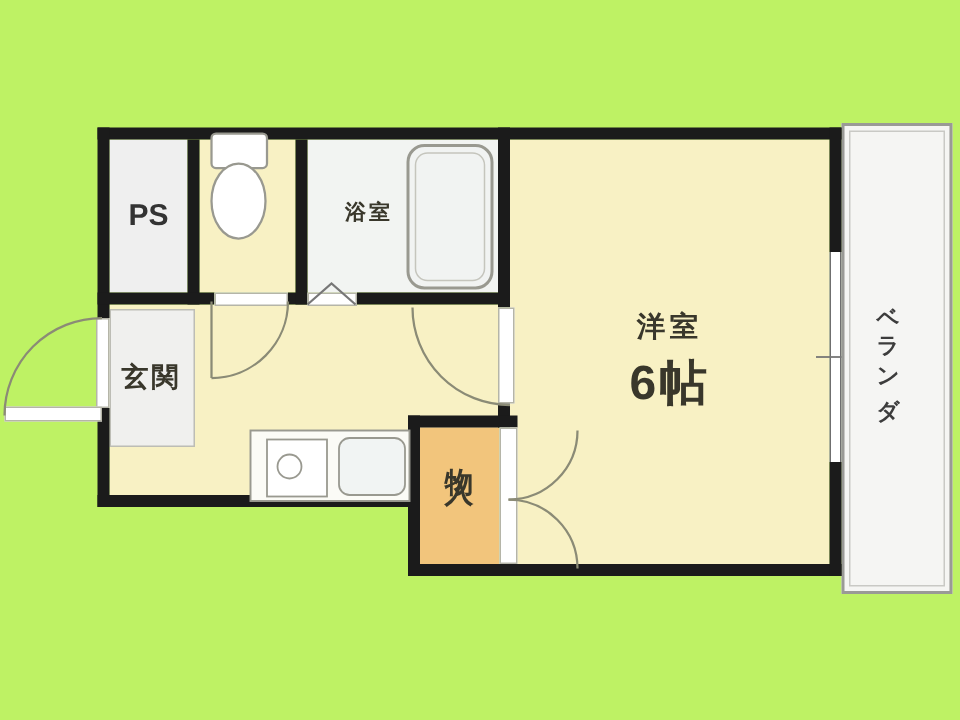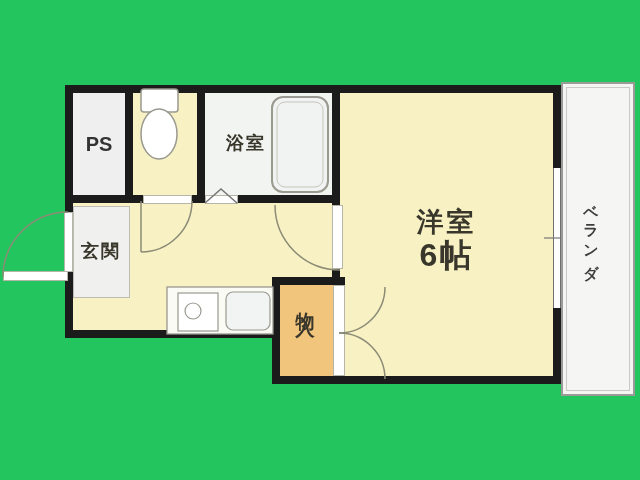--- a/index.html
+++ b/index.html
@@ -1,17 +1,17 @@
 <!DOCTYPE html>
 <html><head>
 <meta charset="utf-8">
 <style>
   html,body{margin:0;padding:0;background:#fff;}
   #stage{
-    position:relative;width:640px;height:480px;background:#22c55e;overflow:hidden;
+    position:relative;width:640px;height:480px;background:#bef264;overflow:hidden;
     font-family:"Liberation Sans","DejaVu Sans",sans-serif;
   }
   .abs{position:absolute;}
   
   .floor-yellow{background:#f8f1c4;}
   .floor-gray{background:#efefef;}
   .floor-bath{background:#f2f4f2;}
   .floor-orange{background:#f2c57c;}
   .floor-veranda{background:#f5f5f3;border:2px solid #9a9a96;box-shadow:inset 0 0 0 3px #f5f5f3, inset 0 0 0 4px #c9c9c5;}
   
@@ -87,20 +87,20 @@
     <rect x="272" y="97" width="56" height="95" rx="11" fill="#f1f3f2" stroke="#999990" stroke-width="2"></rect>
     <rect x="277" y="102" width="46" height="85" rx="8" fill="none" stroke="#c5c5bd" stroke-width="1"></rect>
 
     <rect x="167" y="287" width="106" height="47" fill="#fbfbf6" stroke="#999990" stroke-width="1.3"></rect>
     <rect x="178" y="293" width="40" height="38" fill="#ffffff" stroke="#999990" stroke-width="1.2"></rect>
     <circle cx="193" cy="311" r="8" fill="#ffffff" stroke="#999990" stroke-width="1.2"></circle>
     <rect x="226" y="292" width="44" height="38" rx="7" fill="#f1f4f3" stroke="#999990" stroke-width="1.2"></rect>
   </svg>
 
   <div class="abs label label-h" style="left:73px;top:134px;width:52px;font-size:20px;color:#333;">PS</div>
-  <div class="abs label label-h" style="left:205px;top:134px;width:82px;font-size:18px;letter-spacing:2px;">浴室</div>
+  <div class="abs label label-h" style="left:205px;top:134px;width:82px;font-size:14px;letter-spacing:2px;">浴室</div>
   <div class="abs label label-h" style="left:71px;top:242px;width:60px;font-size:18px;letter-spacing:2px;">玄関</div>
-  <div class="abs label label-h" style="left:340px;top:209px;width:213px;font-size:27px;letter-spacing:3px;">洋室</div>
+  <div class="abs label label-h" style="left:340px;top:209px;width:213px;font-size:19px;letter-spacing:3px;">洋室</div>
   <div class="abs label label-h" style="left:340px;top:239px;width:213px;font-size:32px;letter-spacing:2px;">6帖</div>
   <div class="abs label label-v" style="left:296px;top:297px;height:80px;font-size:19px;letter-spacing:5px;">物入</div>
   <div class="abs label label-v" style="left:584px;top:194px;height:104px;font-size:15px;letter-spacing:3px;color:#3c3c3c;">ベランダ</div>
 
 </div>
 
 </body></html>

